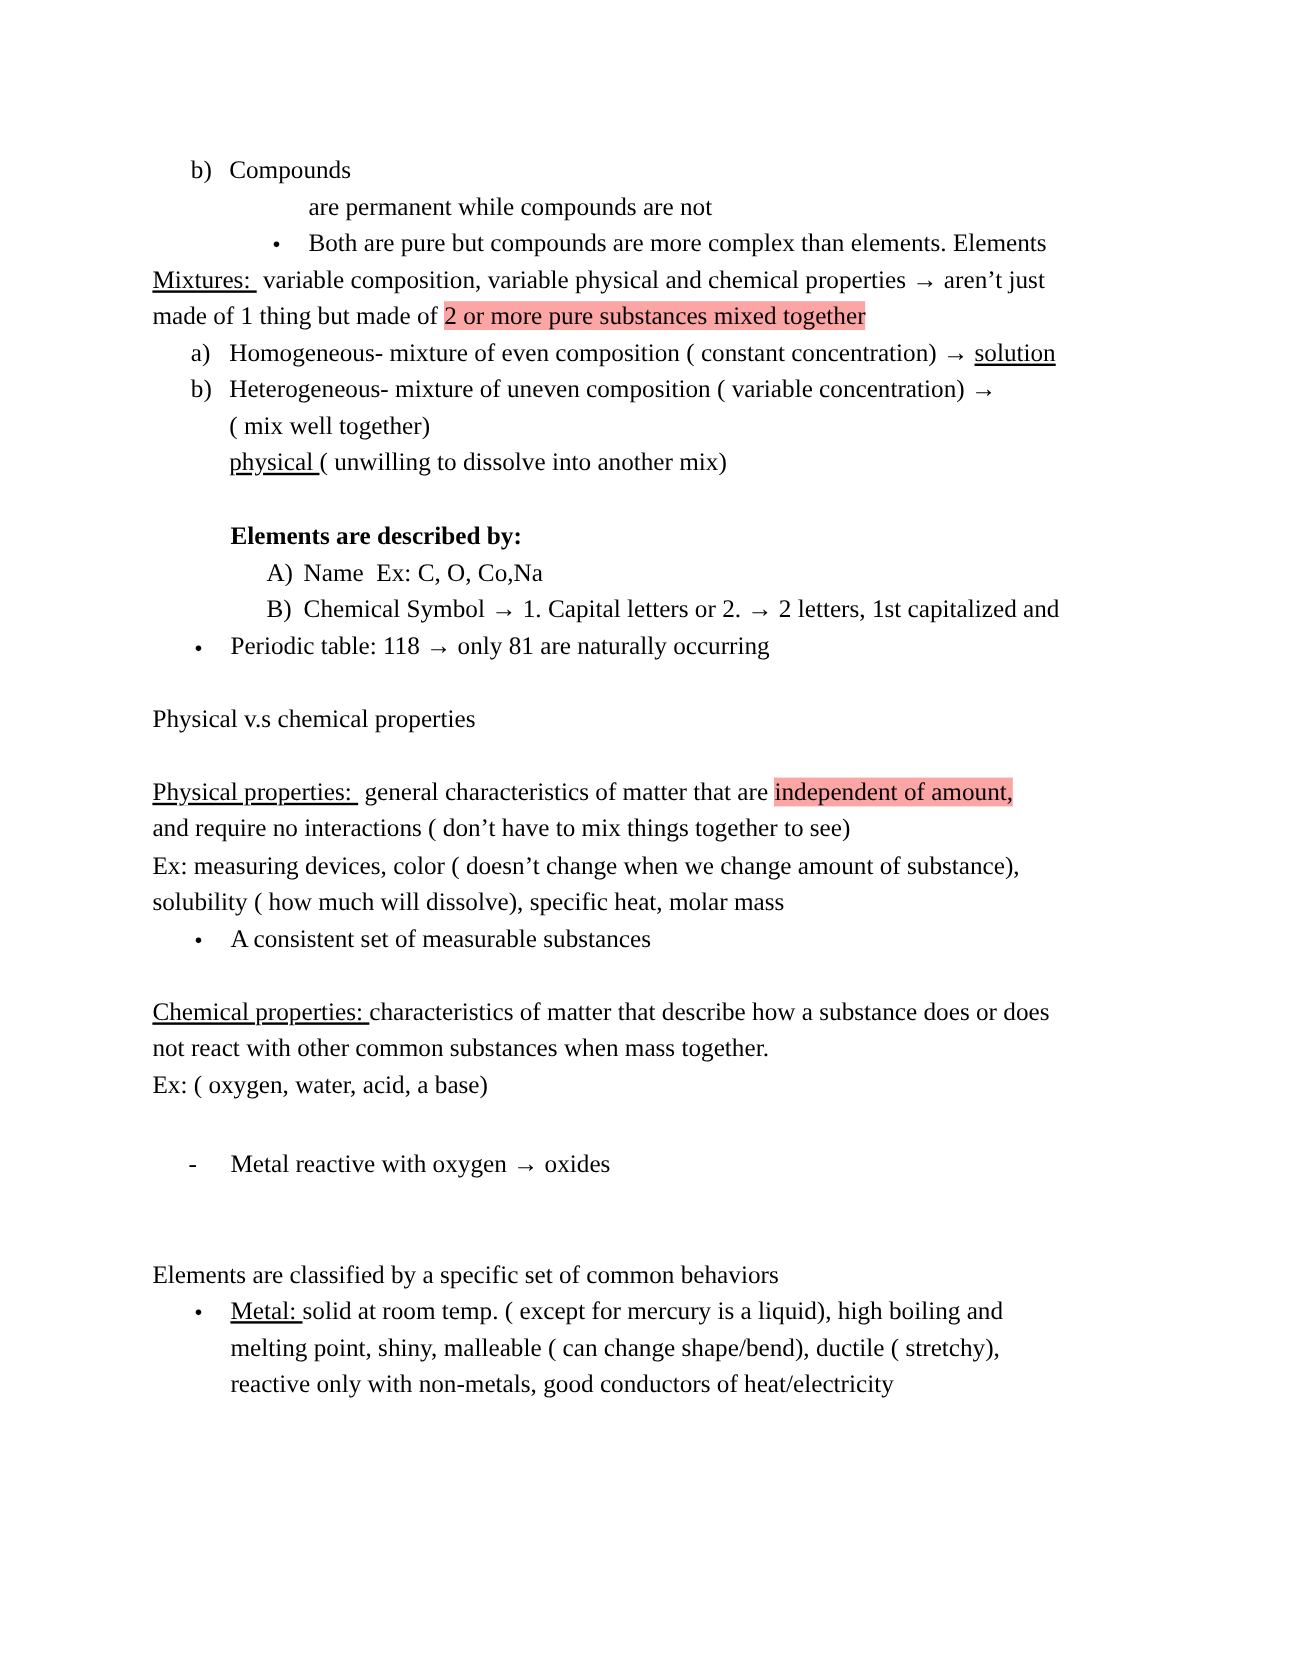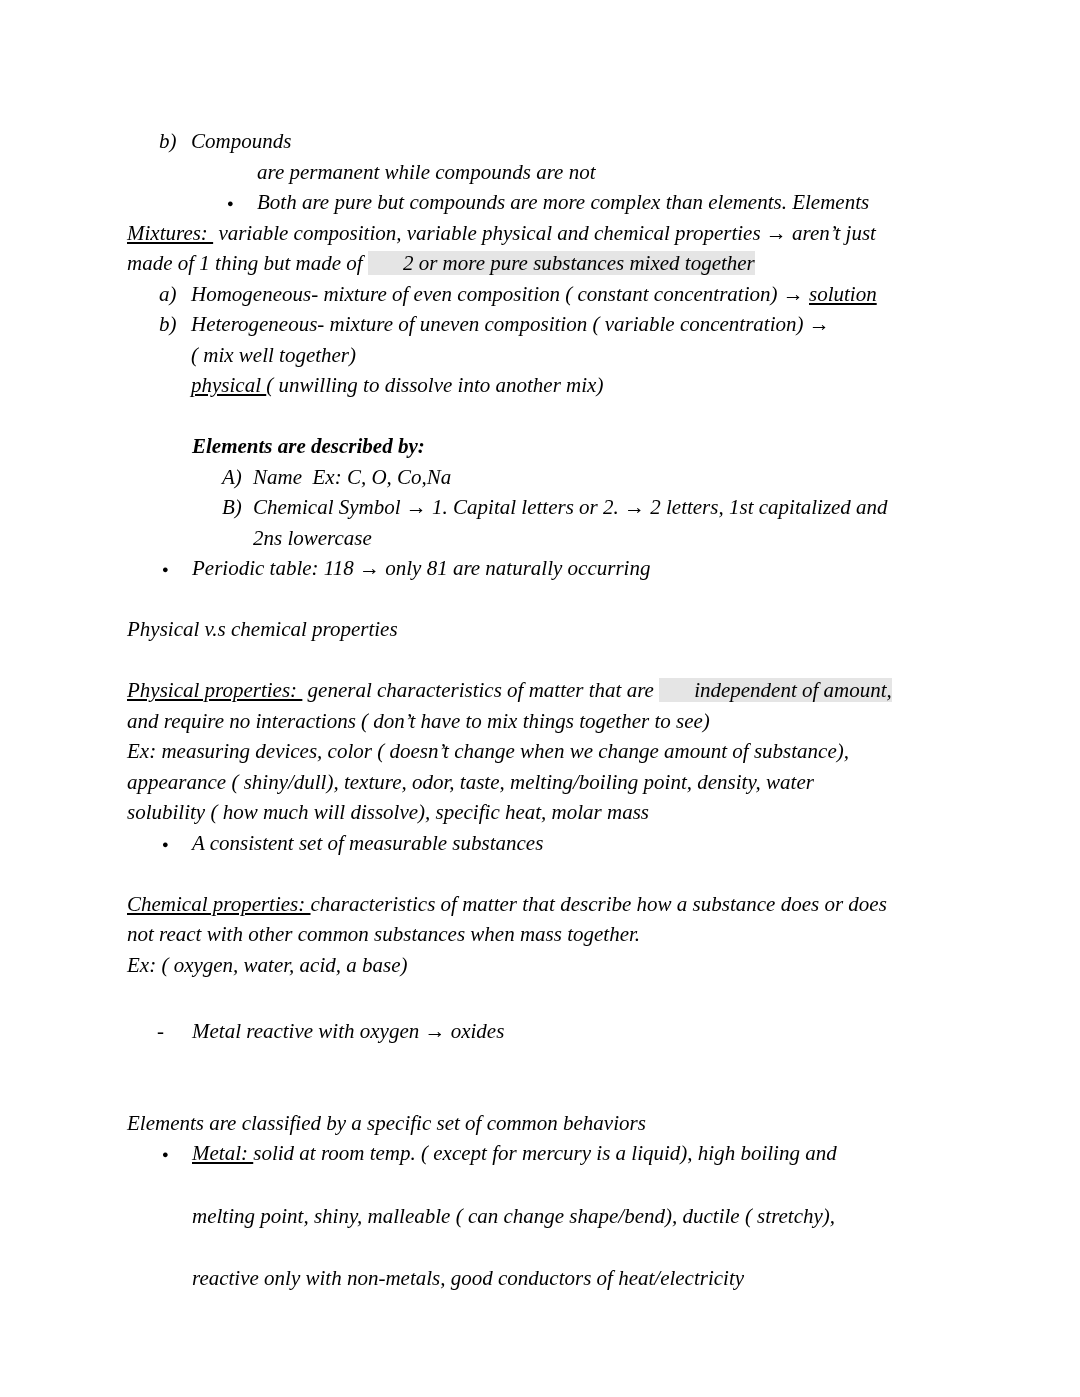--- a/index.html
+++ b/index.html
@@ -1,36 +1,36 @@
 <!DOCTYPE html>
 <html><head>
 <meta charset="utf-8">
 <style>
   html,body{margin:0;padding:0;background:#ffffff;}
   .page{
     width:1080px;height:1397px;background:#ffffff;overflow:hidden;
     font-family:"Liberation Serif", serif;
-    font-size:21px;color:#000000;font-style:italic;
+    font-size:21px;color:#000000;
   }
   .content{padding:126px 100px 0 127px;}
   .row{height:30.5px;line-height:30.5px;white-space:pre;}
   .mk{display:inline-block;}
   .i-ab{padding-left:32px;}   .i-ab > .mk{width:32px;}
   .i-b1{padding-left:35px;}   .i-b1 > .mk{width:30px;}
   .i-dash{padding-left:30px;margin-top:36px;} .i-dash > .mk{width:35px;}
   .i-AB{padding-left:95px;}   .i-AB > .mk{width:31px;}
   .i-deep{padding-left:100px;}.i-deep > .mk{width:30px;}
   .i-l2{padding-left:65px;}
   .c-ab{padding-left:64px;}
   .c-AB{padding-left:126px;}
   .c-deep{padding-left:130px;}
-  .c-b1{padding-left:65px;margin-top:32px;}
+  .c-b1{padding-left:65px;}
   .u{text-decoration:underline;}
   .b{font-weight:bold;}
-  .hl{background:#e5e5e5;padding-left:35px;}
+  .hl{background:#fca5a5;}
   .bul{font-size:11px;vertical-align:2px;}
 </style>
 </head>
 <body>
 
 <div class="page">
   <div class="content">
 
     <div class="row i-ab"><span class="mk">b)</span><span>Compounds</span></div>
 
@@ -51,38 +51,36 @@
     <div class="row c-ab"><span class="u">physical </span><span>( unwilling to dissolve into another mix)</span></div>
 
     <div class="row"></div>
 
     <div class="row i-l2"><span class="b">Elements are described by:</span></div>
 
     <div class="row i-AB"><span class="mk">A)</span><span>Name  Ex: C, O, Co,Na</span></div>
 
     <div class="row i-AB"><span class="mk">B)</span><span>Chemical Symbol → 1. Capital letters or 2. → 2 letters, 1st capitalized and</span></div>
 
-    <div class="row c-AB"><span>2ns lowercase</span></div>
 
     <div class="row i-b1"><span class="mk bul">●</span><span>Periodic table: 118 → only 81 are naturally occurring</span></div>
 
     <div class="row"></div>
 
 
     <div class="row"><span>Physical v.s chemical properties</span></div>
 
     <div class="row"></div>
 
     <div class="row"><span class="u">Physical properties: </span><span> general characteristics of matter that are </span><span class="hl">independent of amount,</span></div>
 
     <div class="row"><span>and require no interactions ( don’t have to mix things together to see)</span></div>
 
     <div class="row"><span>Ex: measuring devices, color ( doesn’t change when we change amount of substance),</span></div>
 
-    <div class="row"><span>appearance ( shiny/dull), texture, odor, taste, melting/boiling point, density, water</span></div>
 
     <div class="row"><span>solubility ( how much will dissolve), specific heat, molar mass</span></div>
 
     <div class="row i-b1"><span class="mk bul">●</span><span>A consistent set of measurable substances</span></div>
 
     <div class="row"></div>
 
     <div class="row"><span class="u">Chemical properties: </span><span>characteristics of matter that describe how a substance does or does</span></div>
 
     <div class="row"><span>not react with other common substances when mass together.</span></div>

